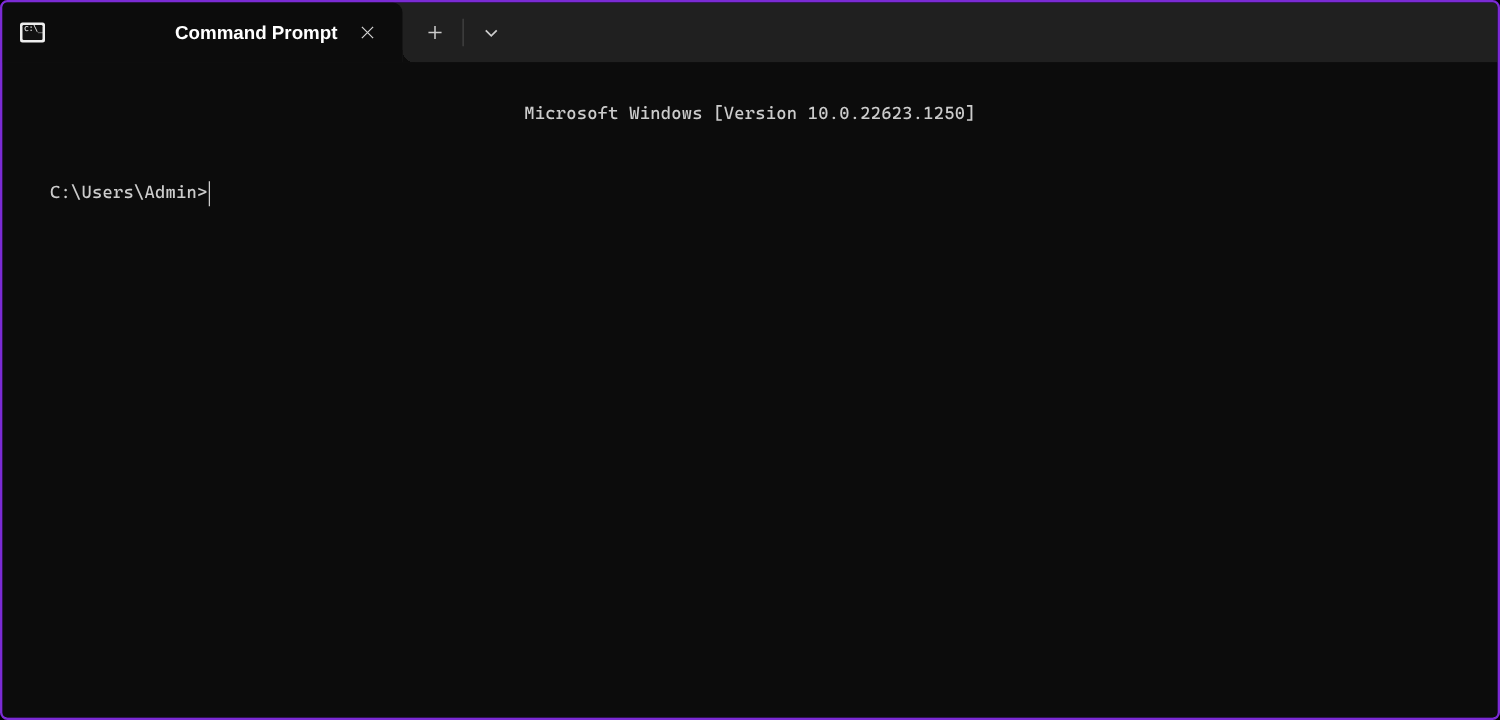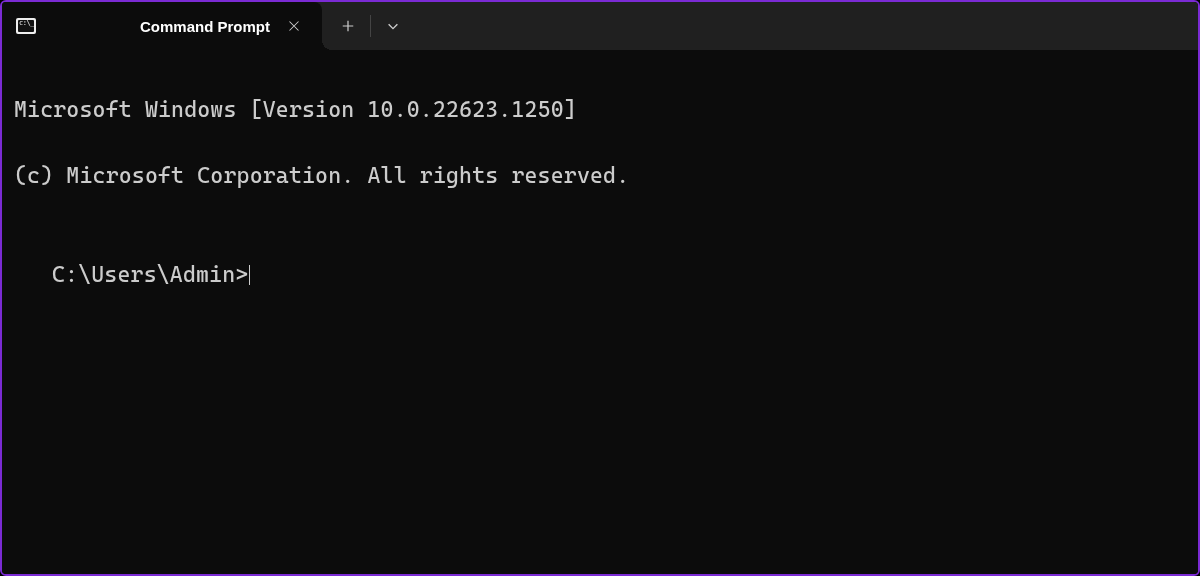--- a/index.html
+++ b/index.html
@@ -98,28 +98,29 @@
   .tb-btn svg { width: 14px; height: 14px; }
   .divider {
     width: 1px;
     height: 22px;
     background: #444;
     margin: 0 2px;
   }
   .terminal {
     background: #0c0c0c;
     color: #cccccc;
-    padding: 10px 0 0 12px;
-    font-size: 22px;
+    padding: 10px 0 0 0;
+    font-size: 14px;
     line-height: 1.5;
     height: calc(100% - 48px);
     white-space: pre;
     overflow: hidden;
     font-family: Consolas, 'Cascadia Mono', monospace;
     letter-spacing: 0.2px;
+    text-align: center;
   }
   .line { white-space: pre; padding-left: 0; }
   .prompt-line { display: flex; align-items: center; margin-left: 38px; }
   .cursor {
     display: inline-block;
     width: 1px;
     height: 20px;
     background: #ccc;
     vertical-align: middle;
     margin-left: 1px;
@@ -148,16 +149,15 @@
     <div class="tb-btn">
       <svg viewBox="0 0 16 16">
         <path d="M3 6 L8 11 L13 6" stroke="currentColor" stroke-width="1.6" fill="none"></path>
       </svg>
     </div>
   </div>
 </div>
 
 <div class="terminal">
 <div class="line">Microsoft Windows [Version 10.0.22623.1250]</div>
-<div class="line">(c) Microsoft Corporation. All rights reserved.</div>
 <div class="line"></div>
 <div class="line prompt-line"><span>C:\Users\Admin&gt;</span><span class="cursor"></span></div>
 </div>
 
 </body></html>

